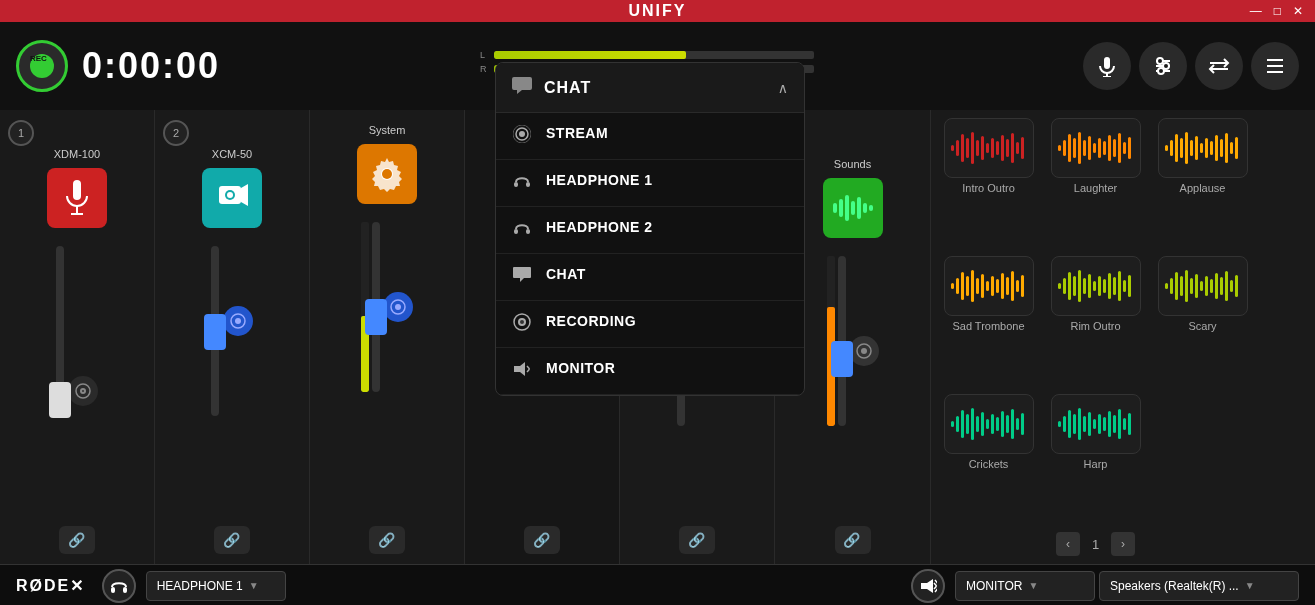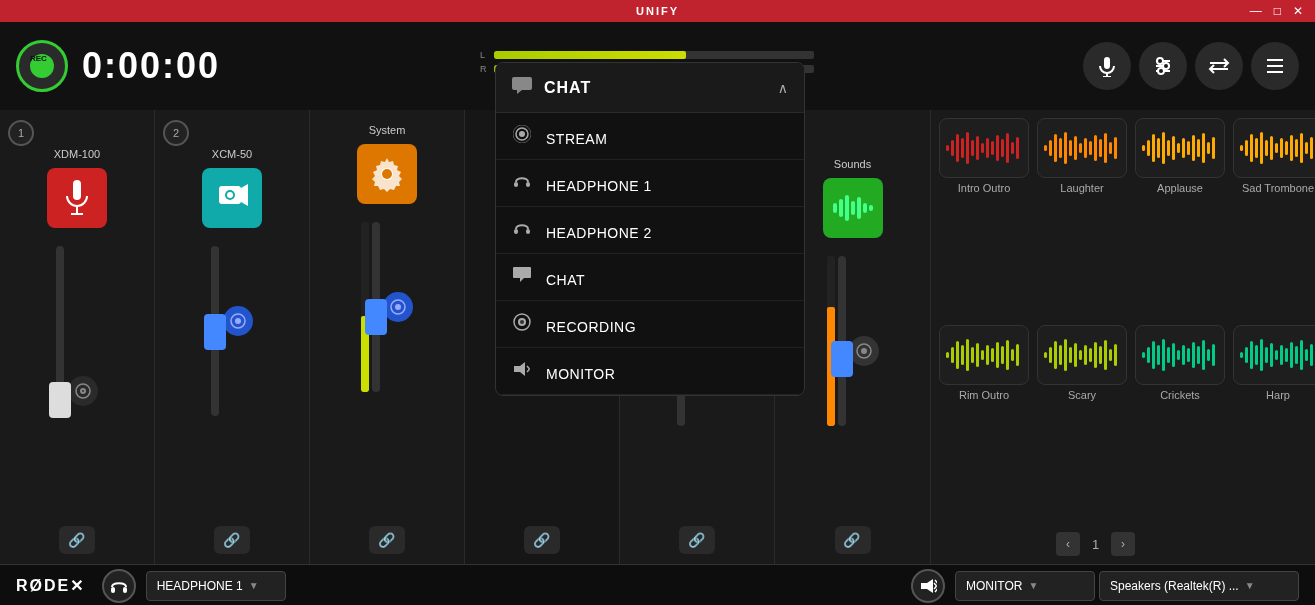--- a/index.html
+++ b/index.html
@@ -17,21 +17,21 @@
     #title-bar {
       width: 100%;
       height: 22px;
       background: #c0222e;
       display: flex;
       align-items: center;
       justify-content: center;
       position: relative;
     }
     #title-text {
-      font-size: 11px;
+      font-size: 16px;
       font-weight: bold;
       letter-spacing: 2px;
       color: white;
     }
     #window-controls {
       position: absolute;
       right: 8px;
       display: flex;
       gap: 4px;
       align-items: center;
@@ -280,21 +280,21 @@
       width: 330px;
       min-width: 330px;
       background: #1a1a1a;
       border-left: 1px solid #2a2a2a;
       display: flex;
       flex-direction: column;
       padding: 8px;
     }
     .sounds-grid {
       display: grid;
-      grid-template-columns: 1fr 1fr 1fr 1fr;
+      grid-template-columns: 1fr 1fr 1fr;
       gap: 8px;
       flex: 1;
     }
     .sound-item {
       display: flex;
       flex-direction: column;
       align-items: center;
       cursor: pointer;
     }
     .sound-icon {
@@ -424,24 +424,25 @@
       color: white;
       flex: 1;
       letter-spacing: 1px;
     }
     .dd-chevron {
       font-size: 14px;
       color: #aaa;
     }
     .dd-item {
       display: flex;
-      align-items: flex-end;
+      align-items: flex-start;
       padding: 12px 16px;
       cursor: pointer;
       border-bottom: 1px solid #222;
+      font-weight: bold;
     }
     .dd-item-icon {
       font-size: 16px;
       color: #aaa;
       margin-right: 14px;
       width: 20px;
       text-align: center;
     }
     .dd-item-label {
       font-size: 14px;

